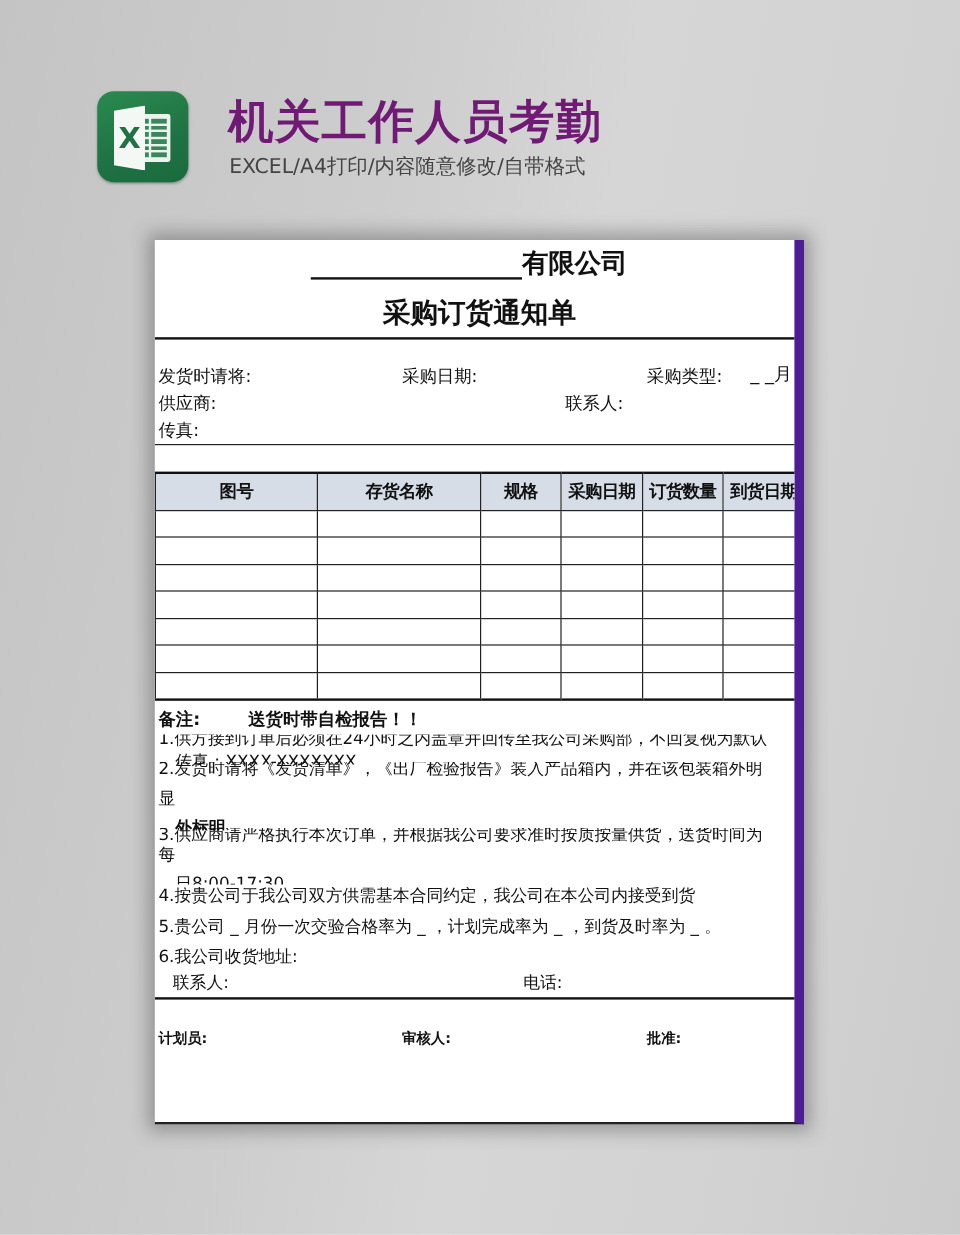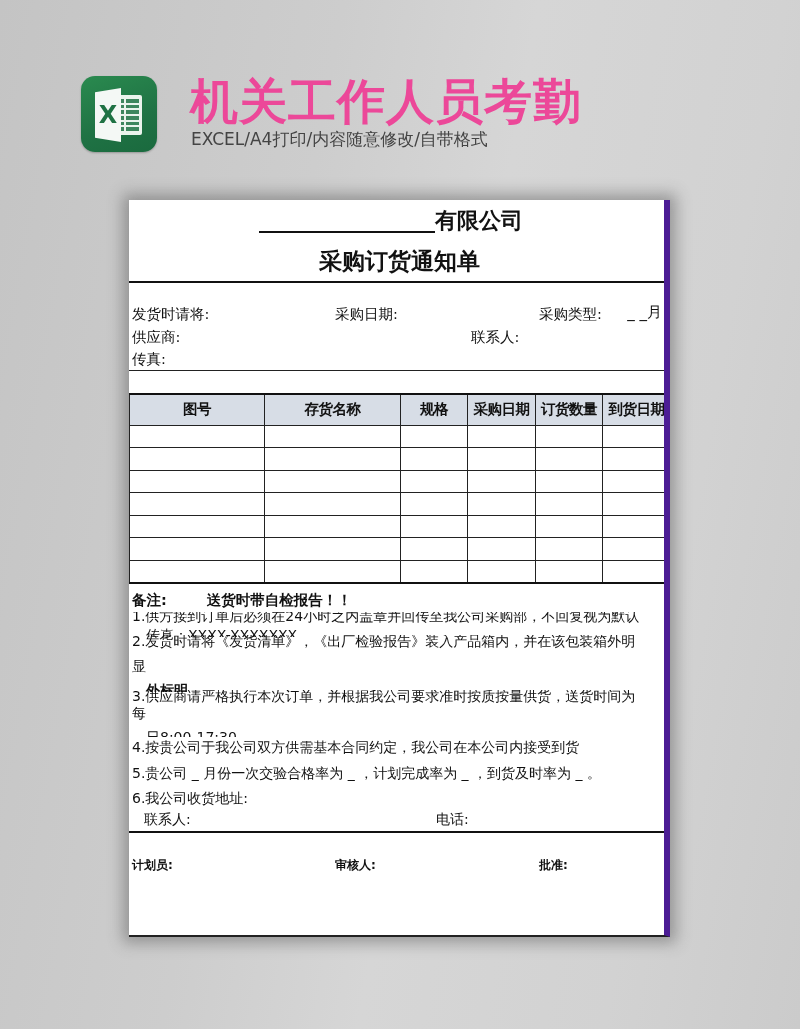--- a/index.html
+++ b/index.html
@@ -30,34 +30,34 @@
     background: #f4f8f5;
     clip-path: polygon(0 8%, 100% 0, 100% 100%, 0 92%);
   }
   .app-icon .x-letter {
     position: absolute; left: 15px; top: 24px; width: 24px; height: 30px;
     font-family: "DejaVu Sans", sans-serif; font-size: 24px; font-weight: bold;
     color: #1f7244; text-align: center; line-height: 30px;
   }
   .banner-title {
     position: absolute; left: 190px; top: 78px;
-    font-size: 48px; font-weight: bold; color: #ec4899; letter-spacing: 1px;
+    font-size: 38px; font-weight: bold; color: #701a75; letter-spacing: 1px;
     line-height: 46px; white-space: nowrap;
   }
   .banner-subtitle {
     position: absolute; left: 191px; top: 128px;
     font-size: 17px; color: #444; line-height: 22px; white-space: nowrap;
   }
 
   
   .paper {
     position: absolute; left: 129px; top: 200px; width: 541px; height: 737px;
     background: #fff;
     box-shadow: 0 0 14px 6px rgba(80,80,80,0.45);
-    border-right: 6px solid #4c1d95; border-bottom: 2px solid #222;
+    border-right: 8px solid #4c1d95; border-bottom: 2px solid #222;
     font-family: "DejaVu Sans", "Liberation Sans", sans-serif;
     color: #111;
     overflow: hidden;
   }
   .abs { position: absolute; white-space: nowrap; }
   .company-line {
     left: 130px; top: 31px; width: 176px; border-bottom: 2px solid #111;
   }
   .company-name { left: 306px; top: 6px; font-size: 22px; font-weight: bold; line-height: 30px; }
   .form-title { left: 0; width: 541px; top: 45px; text-align: center; font-size: 23px; font-weight: bold; line-height: 32px; }

